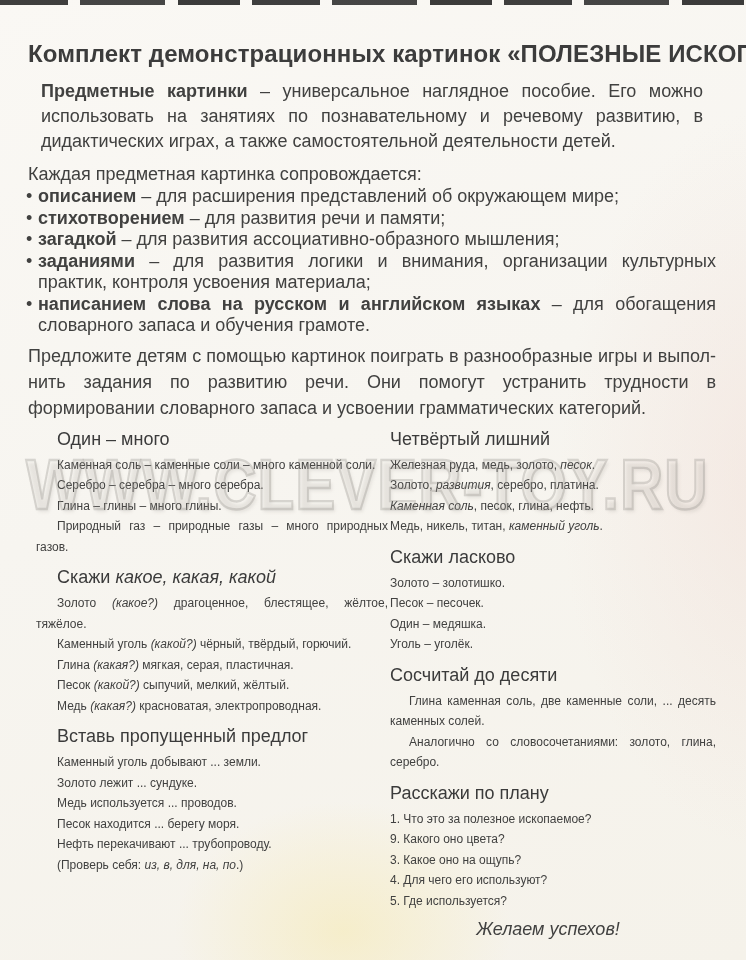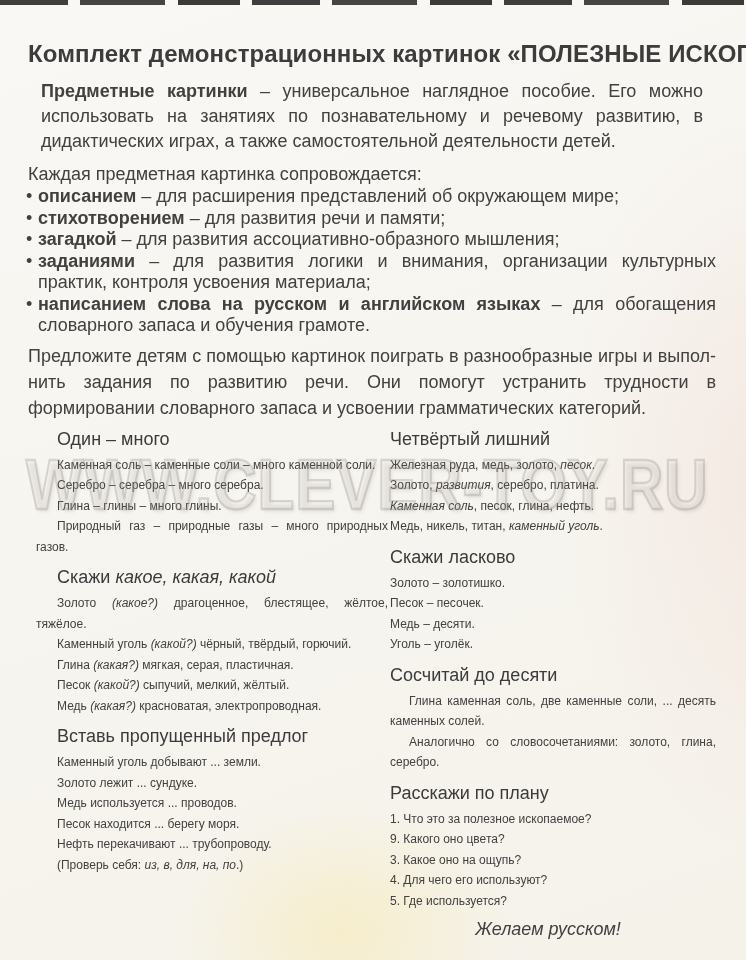--- a/index.html
+++ b/index.html
@@ -120,34 +120,34 @@
 
         <h2 class="col-h first">Четвёртый лишний</h2>
         <p class="body"><span>Железная руда, медь, золото, </span><i>песок</i><span>.</span></p>
         <p class="body"><span>Золото, </span><i>развития</i><span>, серебро, платина.</span></p>
         <p class="body"><span></span><i>Каменная соль</i><span>, песок, глина, нефть.</span></p>
         <p class="body"><span>Медь, никель, титан, </span><i>каменный уголь</i><span>.</span></p>
 
         <h2 class="col-h">Скажи ласково</h2>
         <p class="body">Золото – золотишко.</p>
         <p class="body">Песок – песочек.</p>
-        <p class="body">Медь – десяти.</p>
+        <p class="body">Один – медяшка.</p>
         <p class="body">Уголь – уголёк.</p>
 
         <h2 class="col-h">Сосчитай до десяти</h2>
         <p class="body ind19 justify">Глина каменная соль, две каменные соли, ... десять каменных солей.</p>
         <p class="body ind19 justify">Аналогично со словосочетаниями: золото, глина, серебро.</p>
 
         <h2 class="col-h">Расскажи по плану</h2>
         <div class="plan">
           <p class="body">1. Что это за полезное ископаемое?</p>
           <p class="body">9. Какого оно цвета?</p>
           <p class="body">3. Какое оно на ощупь?</p>
           <p class="body">4. Для чего его используют?</p>
           <p class="body">5. Где используется?</p>
         </div>
 
-        <p class="wish">Желаем русском!</p>
+        <p class="wish">Желаем успехов!</p>
 
       </div>
     </div>
   </div>
 </div>
 
 </body></html>

